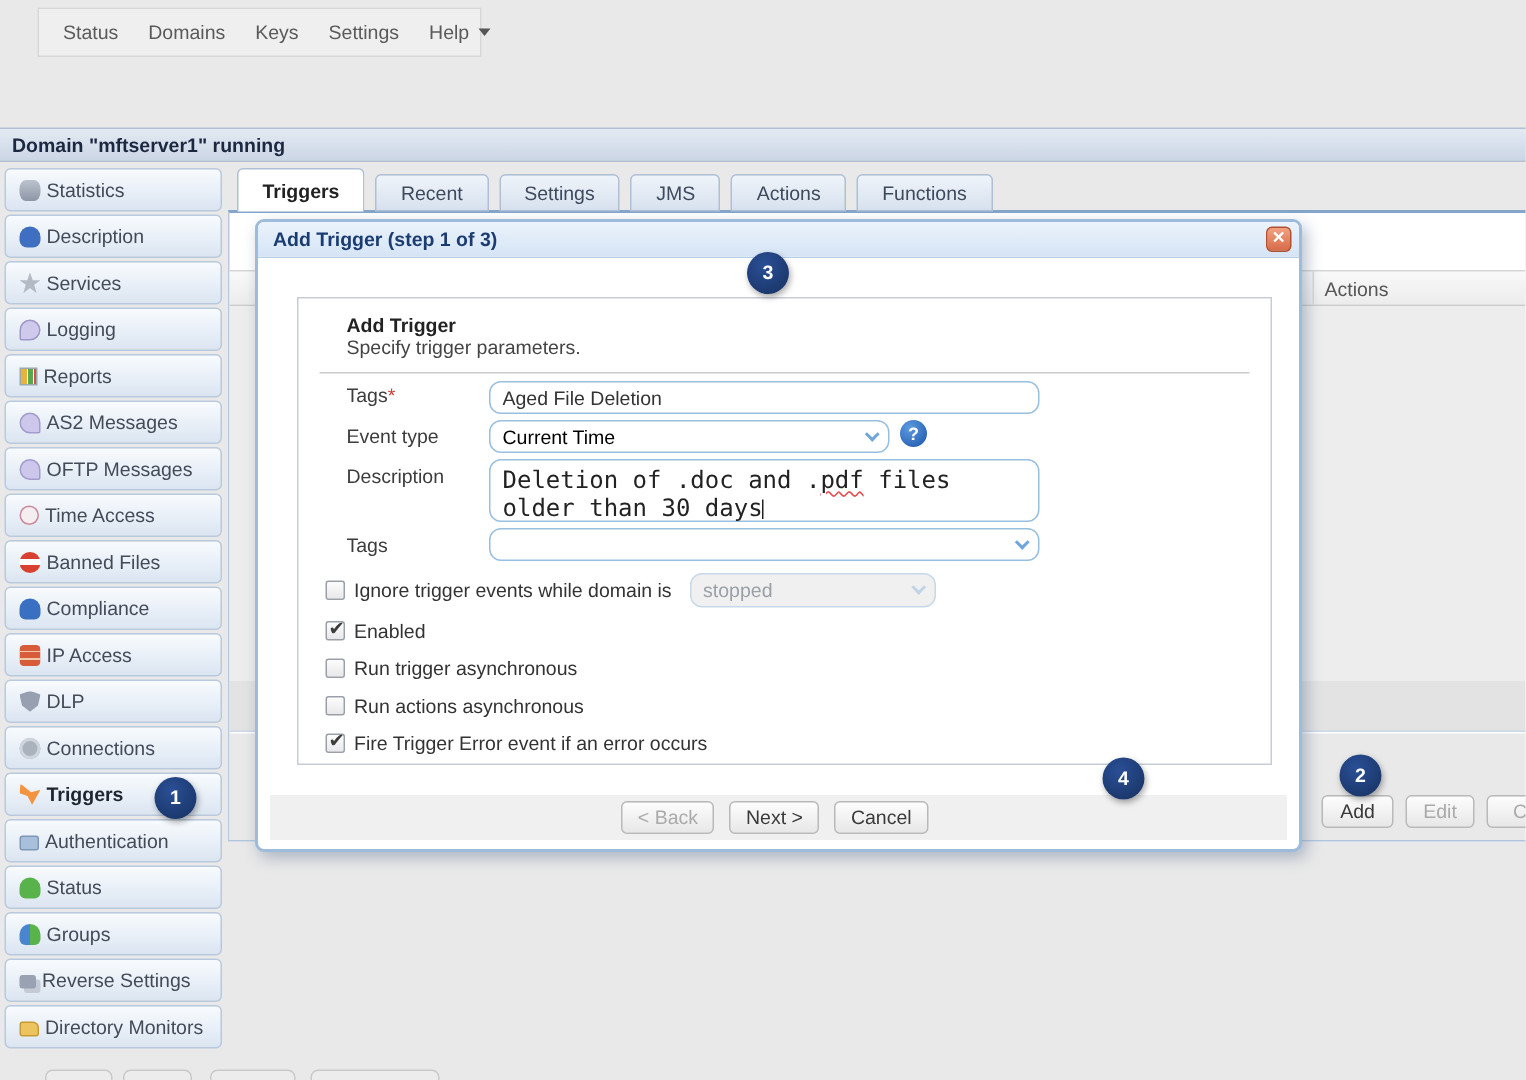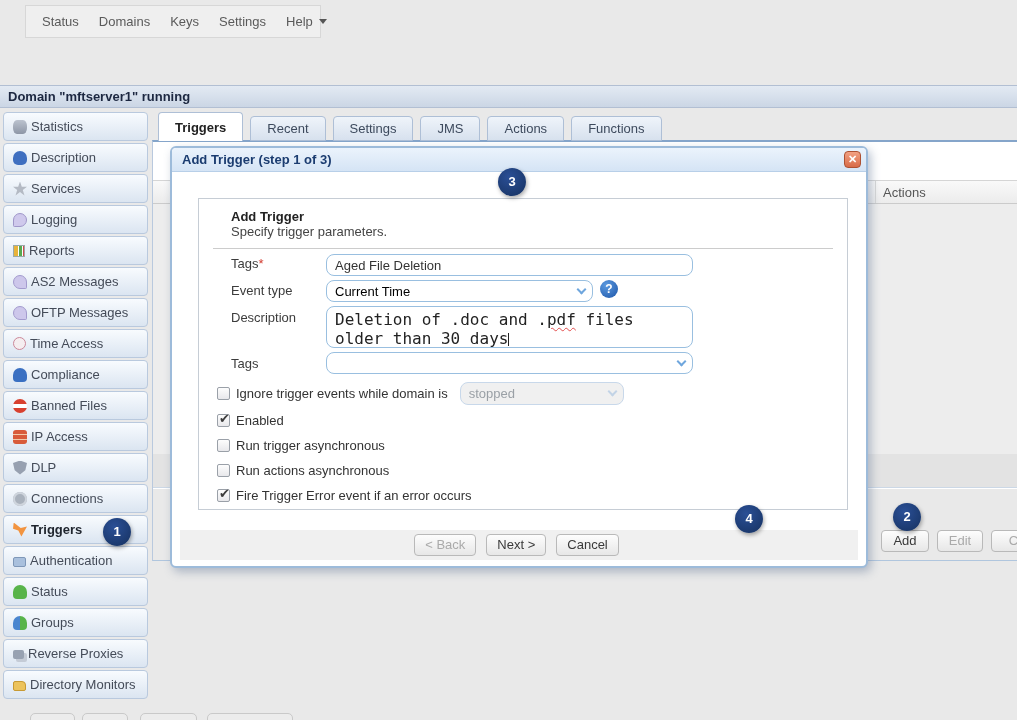--- a/index.html
+++ b/index.html
@@ -167,26 +167,26 @@
     </div>
     <div class="side-item">
       <span class="ic oftp-messages-icon"></span>
       <span>OFTP Messages</span>
     </div>
     <div class="side-item">
       <span class="ic time-access-icon"></span>
       <span>Time Access</span>
     </div>
     <div class="side-item">
+      <span class="ic banned-files-icon"></span>
+      <span>Banned Files</span>
+    </div>
+    <div class="side-item">
       <span class="ic compliance-icon"></span>
       <span>Compliance</span>
-    </div>
-    <div class="side-item">
-      <span class="ic banned-files-icon"></span>
-      <span>Banned Files</span>
     </div>
     <div class="side-item">
       <span class="ic ip-access-icon"></span>
       <span>IP Access</span>
     </div>
     <div class="side-item">
       <span class="ic dlp-icon"></span>
       <span>DLP</span>
     </div>
     <div class="side-item">
@@ -204,21 +204,21 @@
     <div class="side-item">
       <span class="ic users-icon"></span>
       <span>Status</span>
     </div>
     <div class="side-item">
       <span class="ic groups-icon"></span>
       <span>Groups</span>
     </div>
     <div class="side-item">
       <span class="ic reverse-proxies-icon"></span>
-      <span>Reverse Proxies</span>
+      <span>Reverse Settings</span>
     </div>
     <div class="side-item">
       <span class="ic directory-monitors-icon"></span>
       <span>Directory Monitors</span>
     </div>
   </div>
 
 <div class="tabs" id="tabs">
     <div class="tab active">Triggers</div>
     <div class="tab">Recent</div>

